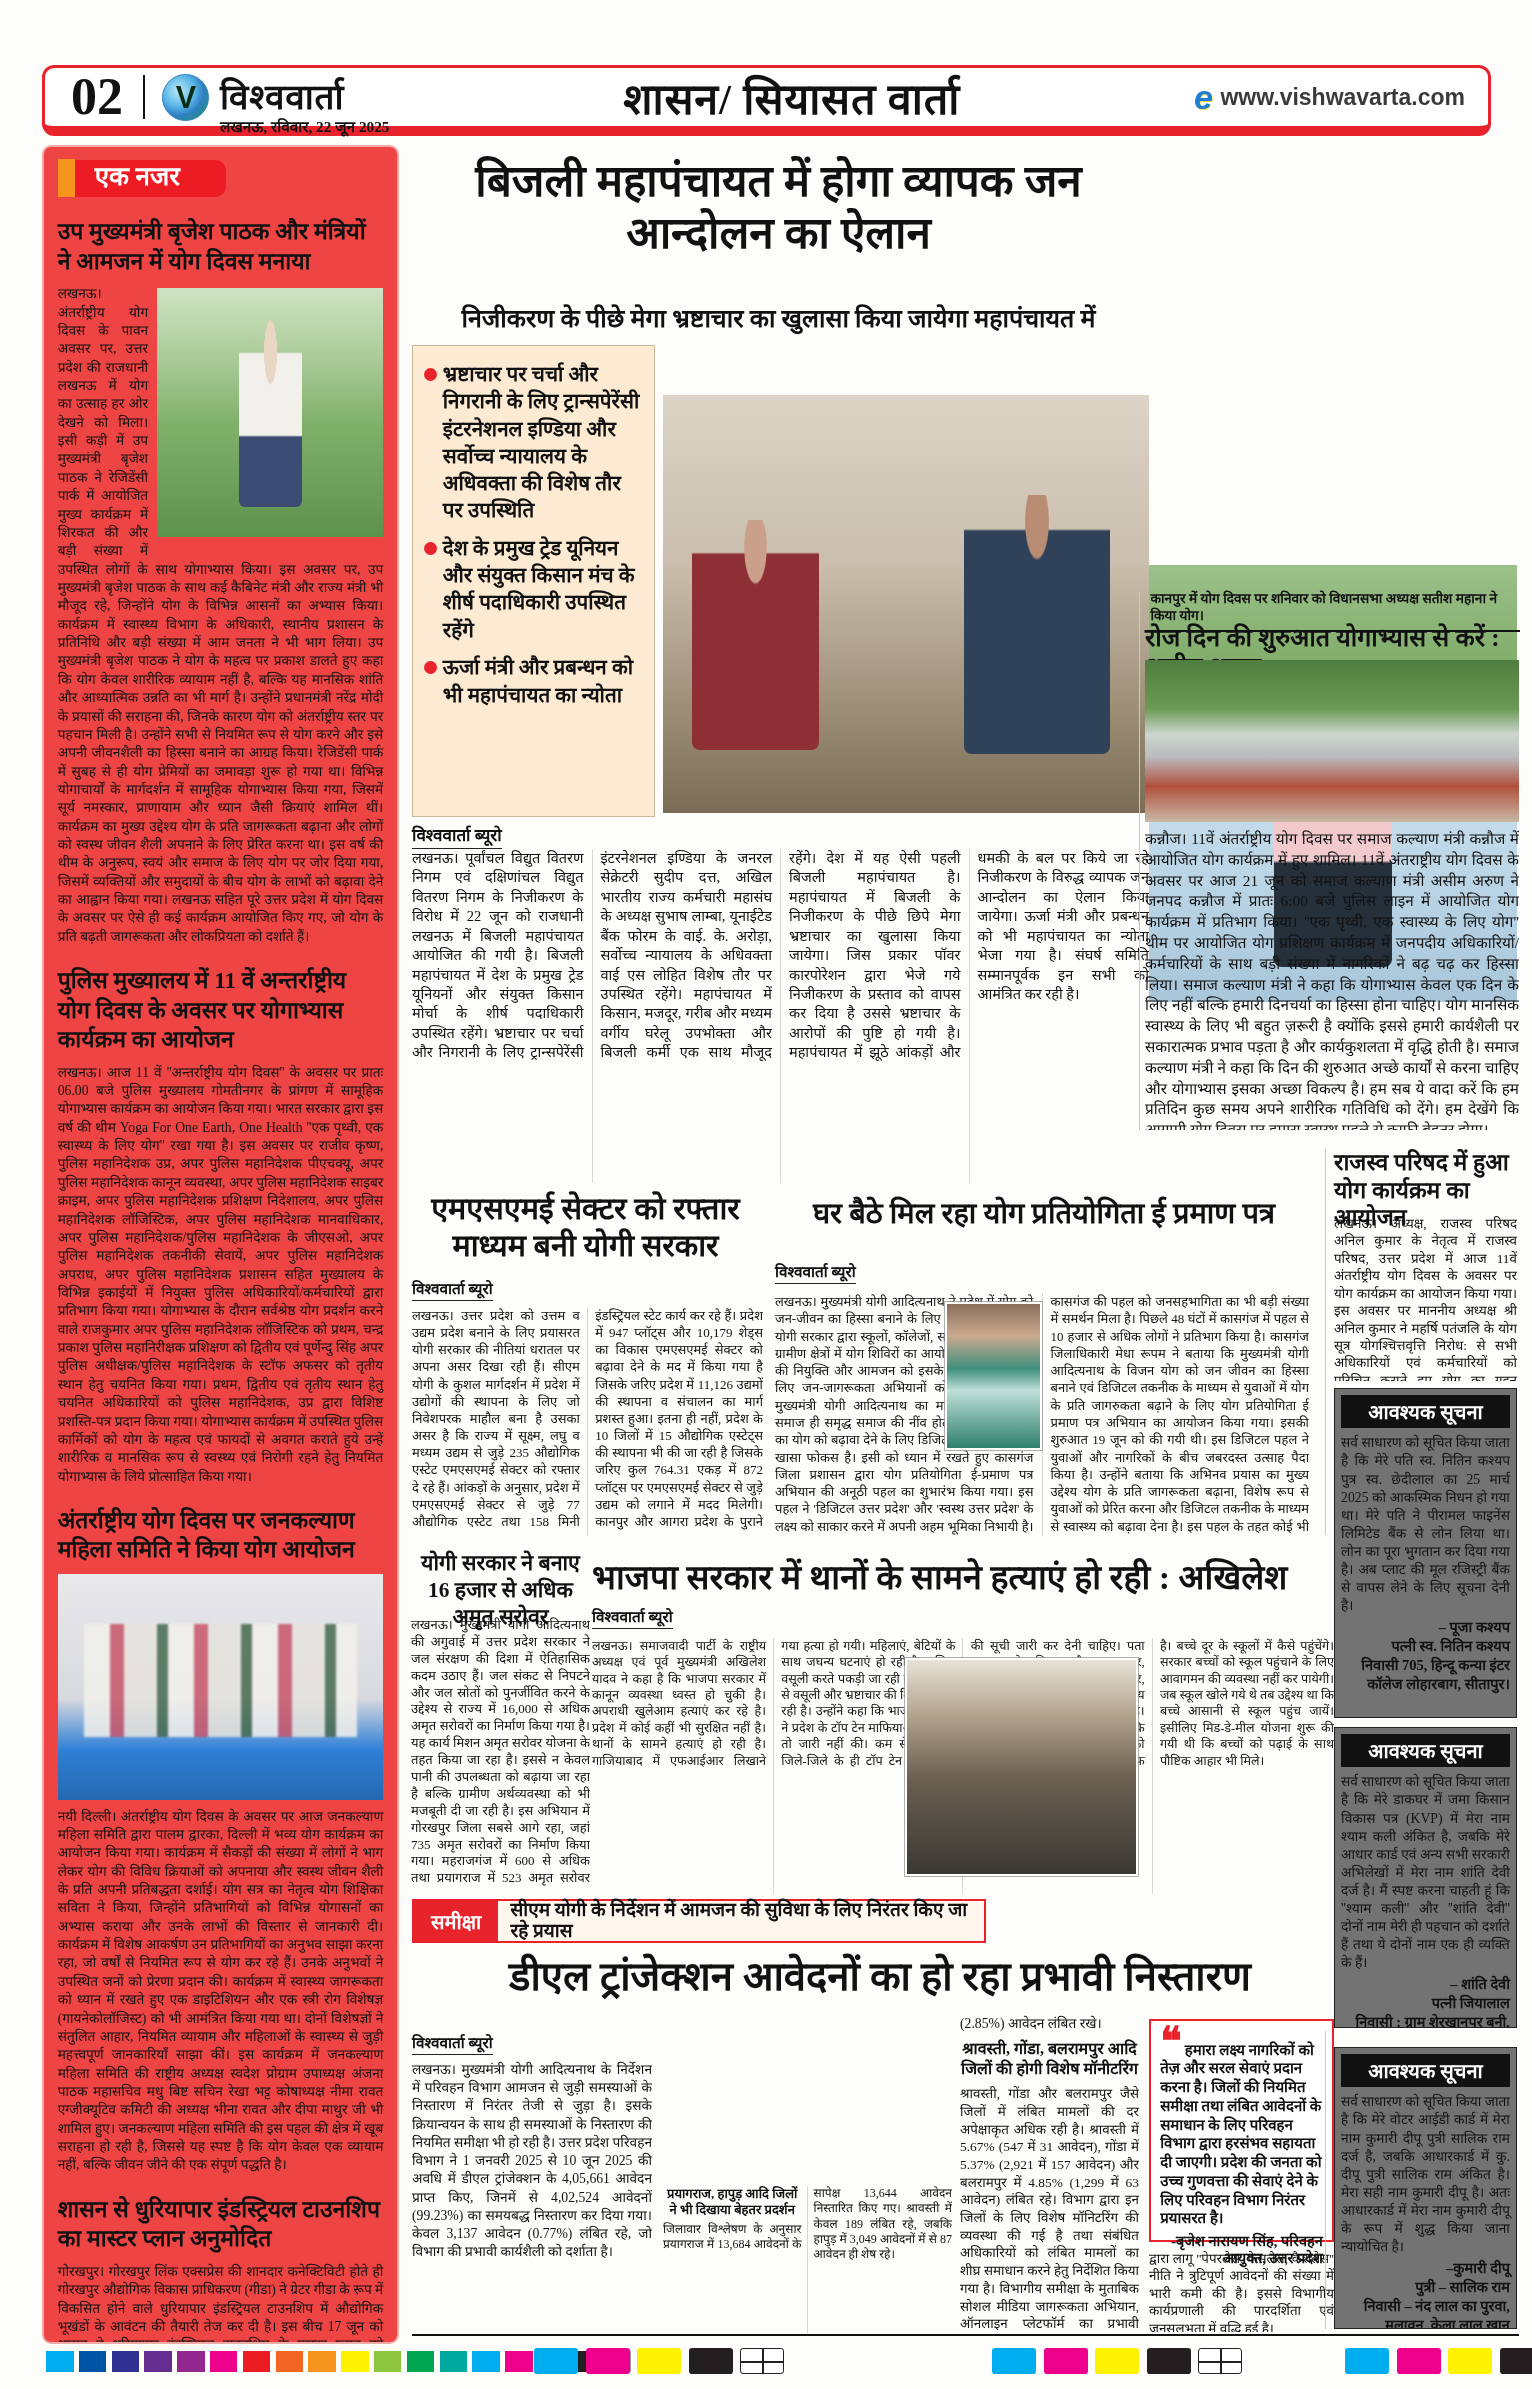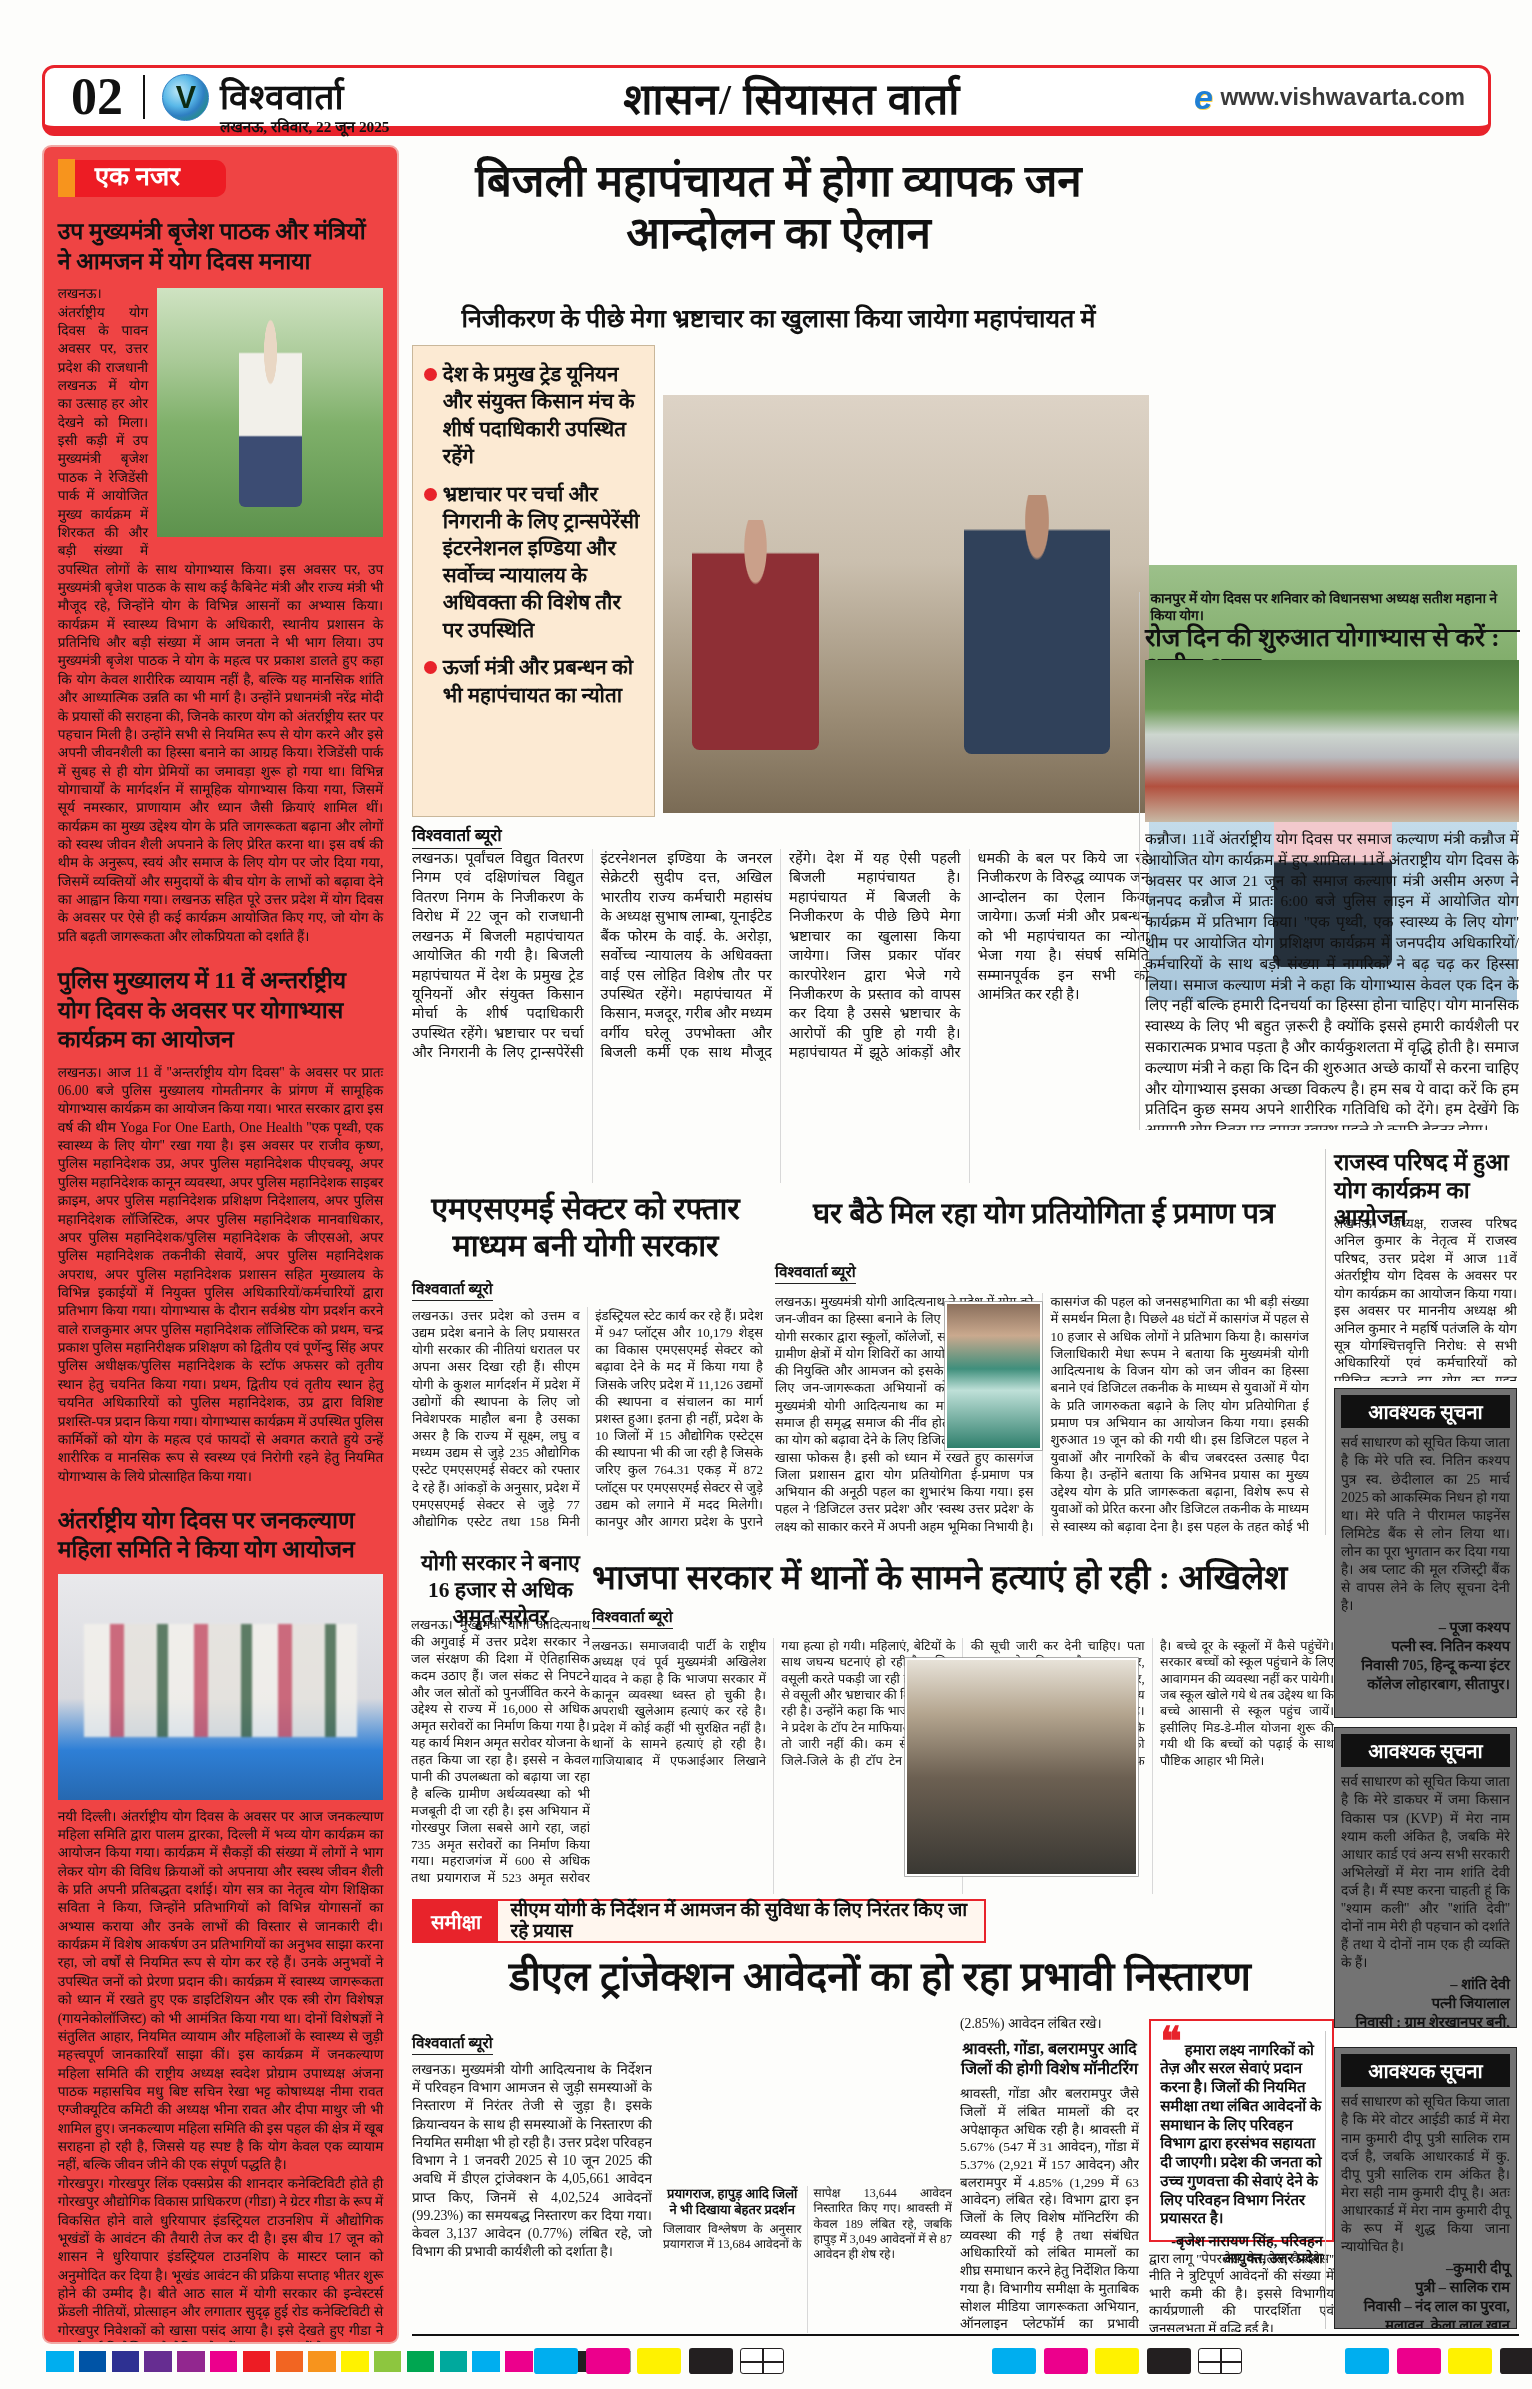--- a/index.html
+++ b/index.html
@@ -179,35 +179,36 @@
     <div class="l-body just">लखनऊ। आज 11 वें ''अन्तर्राष्ट्रीय योग दिवस'' के अवसर पर प्रातः 06.00 बजे पुलिस मुख्यालय गोमतीनगर के प्रांगण में सामूहिक योगाभ्यास कार्यक्रम का आयोजन किया गया। भारत सरकार द्वारा इस वर्ष की थीम Yoga For One Earth, One Health ''एक पृथ्वी, एक स्वास्थ्य के लिए योग'' रखा गया है। इस अवसर पर राजीव कृष्ण, पुलिस महानिदेशक उप्र, अपर पुलिस महानिदेशक पीएचक्यू, अपर पुलिस महानिदेशक कानून व्यवस्था, अपर पुलिस महानिदेशक साइबर क्राइम, अपर पुलिस महानिदेशक प्रशिक्षण निदेशालय, अपर पुलिस महानिदेशक लॉजिस्टिक, अपर पुलिस महानिदेशक मानवाधिकार, अपर पुलिस महानिदेशक/पुलिस महानिदेशक के जीएसओ, अपर पुलिस महानिदेशक तकनीकी सेवायें, अपर पुलिस महानिदेशक अपराध, अपर पुलिस महानिदेशक प्रशासन सहित मुख्यालय के विभिन्न इकाईयों में नियुक्त पुलिस अधिकारियों/कर्मचारियों द्वारा प्रतिभाग किया गया। योगाभ्यास के दौरान सर्वश्रेष्ठ योग प्रदर्शन करने वाले राजकुमार अपर पुलिस महानिदेशक लॉजिस्टिक को प्रथम, चन्द्र प्रकाश पुलिस महानिरीक्षक प्रशिक्षण को द्वितीय एवं पूर्णेन्दु सिंह अपर पुलिस अधीक्षक/पुलिस महानिदेशक के स्टॉफ अफसर को तृतीय स्थान हेतु चयनित किया गया। प्रथम, द्वितीय एवं तृतीय स्थान हेतु चयनित अधिकारियों को पुलिस महानिदेशक, उप्र द्वारा विशिष्ट प्रशस्ति-पत्र प्रदान किया गया। योगाभ्यास कार्यक्रम में उपस्थित पुलिस कार्मिकों को योग के महत्व एवं फायदों से अवगत कराते हुये उन्हें शारीरिक व मानसिक रूप से स्वस्थ्य एवं निरोगी रहने हेतु नियमित योगाभ्यास के लिये प्रोत्साहित किया गया।</div>
   </div>
 
   <div>
     <div class="l-title">अंतर्राष्ट्रीय योग दिवस पर जनकल्याण महिला समिति ने किया योग आयोजन</div>
     <div class="l-photo3"></div>
     <div class="l-body just">नयी दिल्ली। अंतर्राष्ट्रीय योग दिवस के अवसर पर आज जनकल्याण महिला समिति द्वारा पालम द्वारका, दिल्ली में भव्य योग कार्यक्रम का आयोजन किया गया। कार्यक्रम में सैकड़ों की संख्या में लोगों ने भाग लेकर योग की विविध क्रियाओं को अपनाया और स्वस्थ जीवन शैली के प्रति अपनी प्रतिबद्धता दर्शाई। योग सत्र का नेतृत्व योग शिक्षिका सविता ने किया, जिन्होंने प्रतिभागियों को विभिन्न योगासनों का अभ्यास कराया और उनके लाभों की विस्तार से जानकारी दी। कार्यक्रम में विशेष आकर्षण उन प्रतिभागियों का अनुभव साझा करना रहा, जो वर्षों से नियमित रूप से योग कर रहे हैं। उनके अनुभवों ने उपस्थित जनों को प्रेरणा प्रदान की। कार्यक्रम में स्वास्थ्य जागरूकता को ध्यान में रखते हुए एक डाइटिशियन और एक स्त्री रोग विशेषज्ञ (गायनेकोलॉजिस्ट) को भी आमंत्रित किया गया था। दोनों विशेषज्ञों ने संतुलित आहार, नियमित व्यायाम और महिलाओं के स्वास्थ्य से जुड़ी महत्त्वपूर्ण जानकारियाँ साझा कीं। इस कार्यक्रम में जनकल्याण महिला समिति की राष्ट्रीय अध्यक्ष स्वदेश प्रोग्राम उपाध्यक्ष अंजना पाठक महासचिव मधु बिष्ट सचिन रेखा भट्ट कोषाध्यक्ष नीमा रावत एग्जीक्यूटिव कमिटी की अध्यक्ष भीना रावत और दीपा माथुर जी भी शामिल हुए। जनकल्याण महिला समिति की इस पहल की क्षेत्र में खूब सराहना हो रही है, जिससे यह स्पष्ट है कि योग केवल एक व्यायाम नहीं, बल्कि जीवन जीने की एक संपूर्ण पद्धति है।</div>
   </div>
 
   <div>
+    <div class="l-title">शासन से धुरियापार इंडस्ट्रियल टाउनशिप का मास्टर प्लान अनुमोदित</div>
     <div class="l-body just">गोरखपुर। गोरखपुर लिंक एक्सप्रेस की शानदार कनेक्टिविटी होते ही गोरखपुर औद्योगिक विकास प्राधिकरण (गीडा) ने ग्रेटर गीडा के रूप में विकसित होने वाले धुरियापार इंडस्ट्रियल टाउनशिप में औद्योगिक भूखंडों के आवंटन की तैयारी तेज कर दी है। इस बीच 17 जून को शासन ने धुरियापार इंडस्ट्रियल टाउनशिप के मास्टर प्लान को अनुमोदित कर दिया है। भूखंड आवंटन की प्रक्रिया सप्ताह भीतर शुरू होने की उम्मीद है। बीते आठ साल में योगी सरकार की इन्वेस्टर्स फ्रेंडली नीतियों, प्रोत्साहन और लगातार सुदृढ़ हुई रोड कनेक्टिविटी से गोरखपुर निवेशकों को खासा पसंद आया है। इसे देखते हुए गीडा ने अपने पूर्व नियोजित औद्योगिक क्षेत्र में लगातार भूखंडों के आवंटन का सिलसिला जारी रखा। साथ ही मुख्यमंत्री योगी आदित्यनाथ के निर्देश पर गोरखपुर के दक्षिणांचल के धुरियापार में एक नई इंडस्ट्रियल टाउनशिप बसाने की कार्ययोजना तैयार की। इस कार्ययोजना के जरिये विकास का नया खाका खींचा जा रहा है।</div>
   </div>
 </div>
 
 <div class="abs lead-hl">बिजली महापंचायत में होगा व्यापक जन आन्दोलन का ऐलान</div>
 <div class="abs lead-sub">निजीकरण के पीछे मेगा भ्रष्टाचार का खुलासा किया जायेगा महापंचायत में</div>
 
 <div class="abs bulletbox">
   <div class="bullet">
     <div class="dot"></div>
-    <div class="btxt">देश के प्रमुख ट्रेड यूनियन और संयुक्त किसान मंच के शीर्ष पदाधिकारी उपस्थित रहेंगे</div>
+    <div class="btxt">भ्रष्टाचार पर चर्चा और निगरानी के लिए ट्रान्सपेरेंसी इंटरनेशनल इण्डिया और सर्वोच्च न्यायालय के अधिवक्ता की विशेष तौर पर उपस्थिति</div>
   </div>
   <div class="bullet">
     <div class="dot"></div>
-    <div class="btxt">भ्रष्टाचार पर चर्चा और निगरानी के लिए ट्रान्सपेरेंसी इंटरनेशनल इण्डिया और सर्वोच्च न्यायालय के अधिवक्ता की विशेष तौर पर उपस्थिति</div>
+    <div class="btxt">देश के प्रमुख ट्रेड यूनियन और संयुक्त किसान मंच के शीर्ष पदाधिकारी उपस्थित रहेंगे</div>
   </div>
   <div class="bullet">
     <div class="dot"></div>
     <div class="btxt">ऊर्जा मंत्री और प्रबन्धन को भी महापंचायत का न्योता</div>
   </div>
 </div>
 
 <div class="abs meeting-photo"></div>
 
 <div class="abs" style="left:412px;top:823px;">

